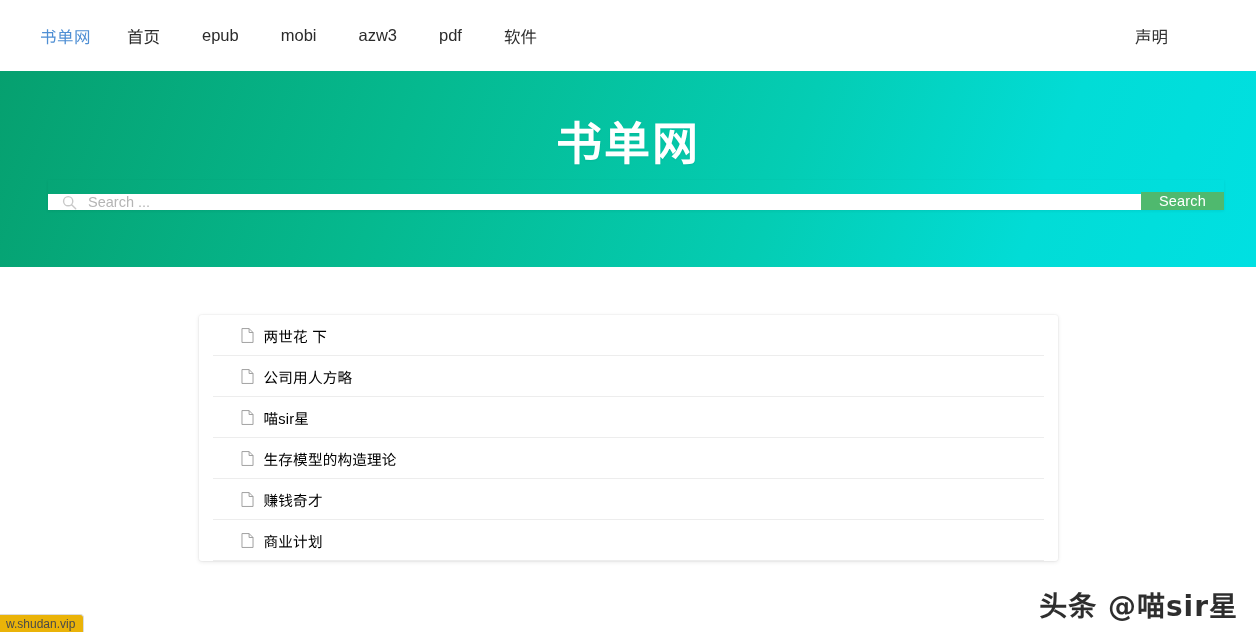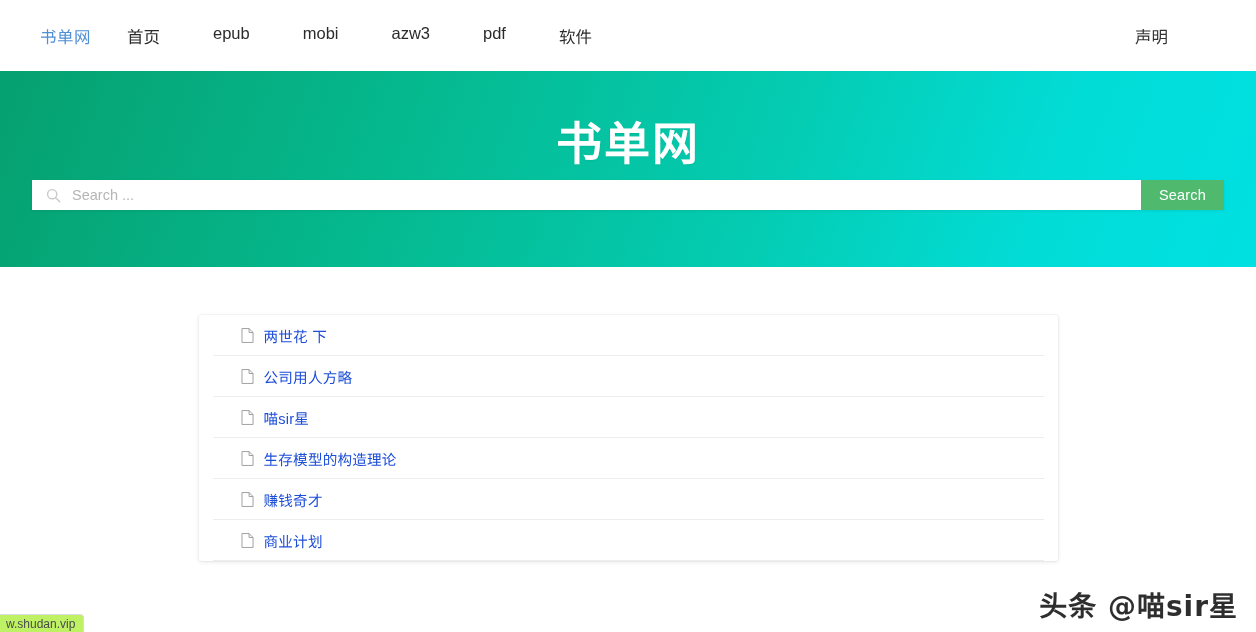--- a/index.html
+++ b/index.html
@@ -39,21 +39,22 @@
     font-size: 16.5px;
     color: #4f8fd4;
     text-decoration: none;
     margin-right: 36px;
     letter-spacing: 0.5px;
     cursor: pointer;
     white-space: nowrap;
   }
   .nav-links {
     display: flex;
-    gap: 15px;
+    align-items: center;
+    gap: 4px;
     list-style: none;
     margin: 0;
     padding: 0;
   }
   .nav-link {
     font-size: 16.5px;
     color: #2b2b2b;
     text-decoration: none;
     padding: 0 19px;
     cursor: pointer;
@@ -83,26 +84,27 @@
     font-size: 46px;
     font-weight: bold;
     letter-spacing: 2px;
     padding-top: 49px;
     margin: 0;
     line-height: 1.05;
     text-shadow: 0 1px 2px rgba(0,0,0,0.06);
   }
   .search-wrap {
     position: absolute;
-    left: 32px;
+    left: 48px;
     right: 32px;
     top: 109px;
     display: flex;
     height: 30px;
     box-shadow: 0 1px 3px rgba(0,0,0,0.07);
+    align-items: flex-end;
   }
   .search-field {
     flex: 1 1 auto;
     background: #ffffff;
     display: flex;
     align-items: center;
     padding-left: 14px;
     position: relative;
   }
   .search-icon {
@@ -165,32 +167,32 @@
   }
   .file-icon {
     width: 13px;
     height: 15px;
     flex: 0 0 auto;
     margin-right: 10px;
     display: block;
   }
   .book-title {
     font-size: 14.6px;
-    color: #1d4ed8;
+    color: #000000;
     white-space: nowrap;
     letter-spacing: 0.2px;
   }
 
   
   .status-bar {
     position: absolute;
     left: 0;
     bottom: 0;
     height: 18px;
-    background: #bef264;
+    background: #eab308;
     border-top-right-radius: 4px;
     border: 1px solid #dcdcdc;
     border-left: 0;
     border-bottom: 0;
     padding: 0 8px 0 6px;
     display: flex;
     align-items: center;
     font-size: 12px;
     color: #4a4a4a;
     font-family: "Liberation Sans", "DejaVu Sans", sans-serif;

